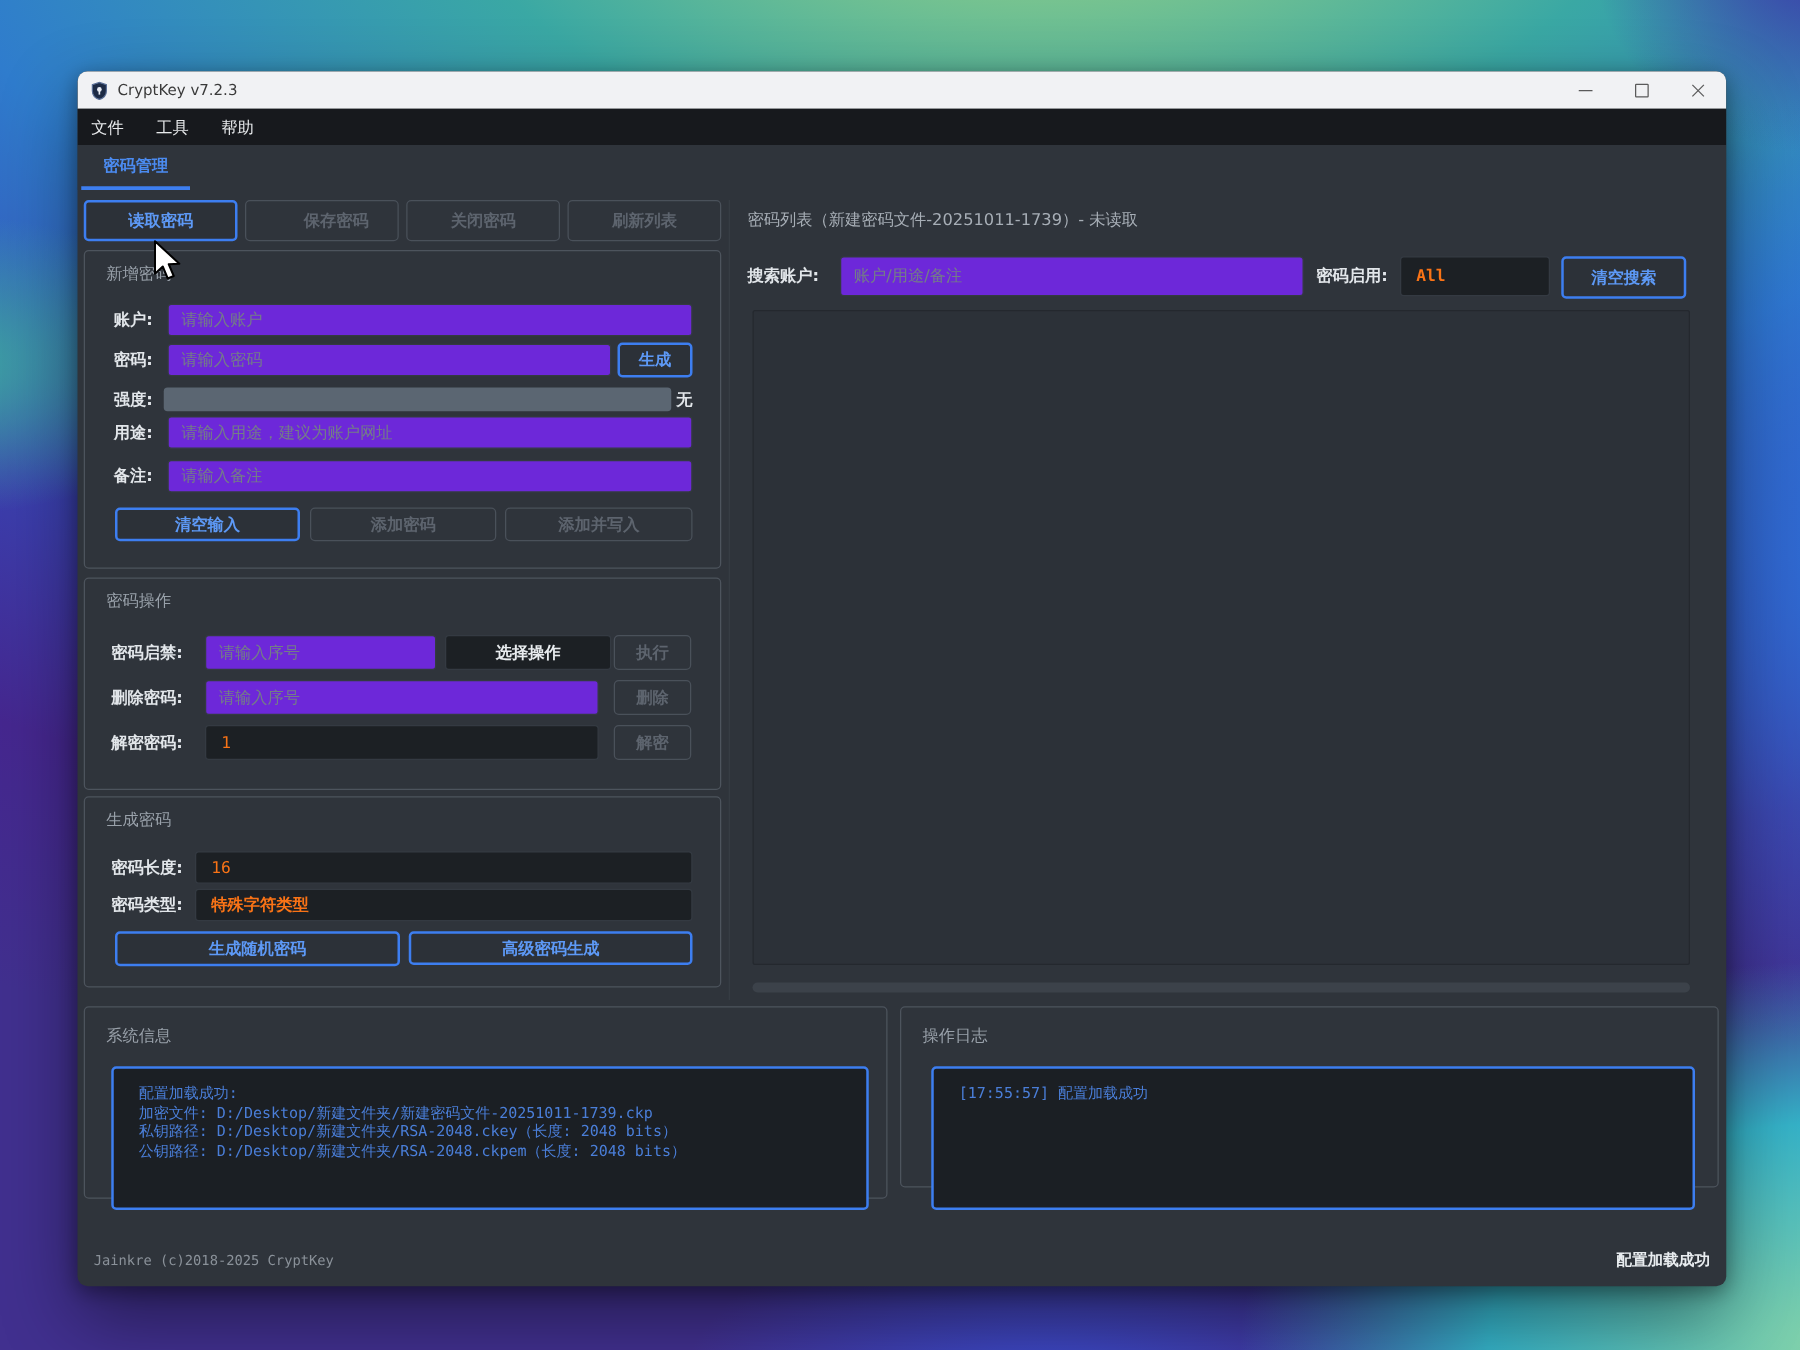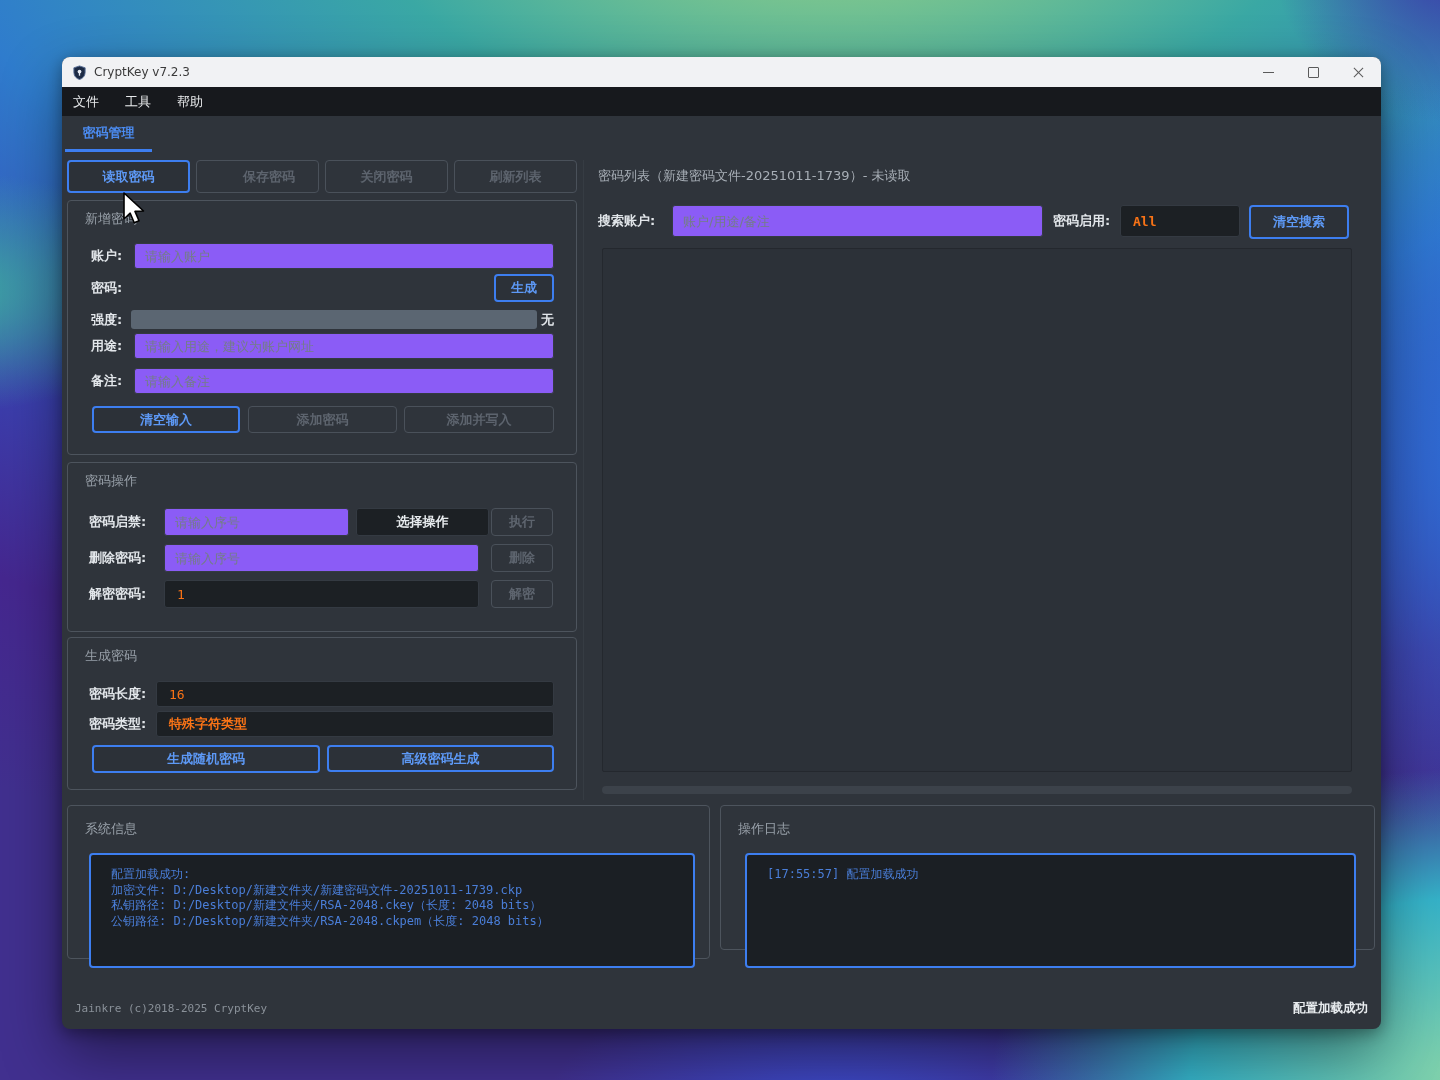--- a/index.html
+++ b/index.html
@@ -36,21 +36,21 @@
   .tab{position:absolute;left:3px;top:0;width:87px;height:33px;border-bottom:3px solid #3d7ef0;
     display:flex;align-items:center;justify-content:center;color:#4b8bf0;font-size:13px;font-weight:bold;}
   
   .abs{position:absolute;}
   .btn{display:flex;align-items:center;justify-content:center;font-size:13px;font-weight:bold;border-radius:4px;box-sizing:border-box;}
   .btn-blue{border:2px solid #3d7ef0;color:#5d99f6;background:rgba(0,0,0,.05);}
   .btn-dis{border:1px solid #4a515a;color:#5d646e;background:transparent;}
   .group{position:absolute;border:1px solid #4d545d;border-radius:4px;box-sizing:border-box;}
   .group-title{position:absolute;left:17px;top:9px;color:#99a1aa;font-size:13px;}
   .flabel{position:absolute;color:#e2e6ea;font-size:13px;font-weight:bold;display:flex;align-items:center;height:26px;}
-  .field{position:absolute;background:#8b5cf6;border:1px solid #343a42;border-radius:3px;
+  .field{position:absolute;background:#6d28d9;border:1px solid #343a42;border-radius:3px;
     box-sizing:border-box;color:#dde1e6;font-size:13px;padding:0 10px;outline:none;
     font-family:"DejaVu Sans",sans-serif;}
   .field::placeholder{color:#747d87;opacity:1;}
   .valuebox{position:absolute;background:#1c2024;border:1px solid #343a42;border-radius:3px;
     box-sizing:border-box;color:#f97316;font-size:13px;display:flex;align-items:center;padding:0 12px;
     font-family:"DejaVu Sans Mono",monospace;text-align:right;}
   .combo{position:absolute;background:#1c2024;border:1px solid #343a42;border-radius:3px;
     box-sizing:border-box;color:#e8ecef;font-size:13px;font-weight:bold;display:flex;align-items:center;justify-content:center;}
   .strength{position:absolute;background:#5b6672;border-radius:3px;}
   .panel-title{position:absolute;left:17px;top:14px;color:#99a1aa;font-size:13px;}
@@ -111,20 +111,21 @@
 
   <div class="splitline" style="left:521px;top:103px;height:640px;"></div>
 
   <div class="group" style="left:5px;top:143px;width:510px;height:255px;">
     <div class="group-title">新增密码</div>
 
     <div class="flabel" style="left:23px;top:42px;">账户:</div>
     <input class="field" style="left: 66px; top: 42px; width: 420px; height: 26px;" placeholder="请输入账户">
 
     <div class="flabel" style="left:23px;top:74px;">密码:</div>
+    <input class="field" style="left: 66px; top: 74px; width: 355px; height: 26px;" placeholder="请输入密码">
     <div class="btn btn-blue abs" style="left:426px;top:73px;width:60px;height:28px;">生成</div>
 
     <div class="flabel" style="left:23px;top:106px;">强度:</div>
     <div class="strength" style="left:63px;top:109px;width:406px;height:19px;"></div>
     <div class="flabel" style="left:473px;top:106px;">无</div>
 
     <div class="flabel" style="left:23px;top:132px;">用途:</div>
     <input class="field" style="left: 66px; top: 132px; width: 420px; height: 26px;" placeholder="请输入用途，建议为账户网址">
 
     <div class="flabel" style="left:23px;top:167px;">备注:</div>

